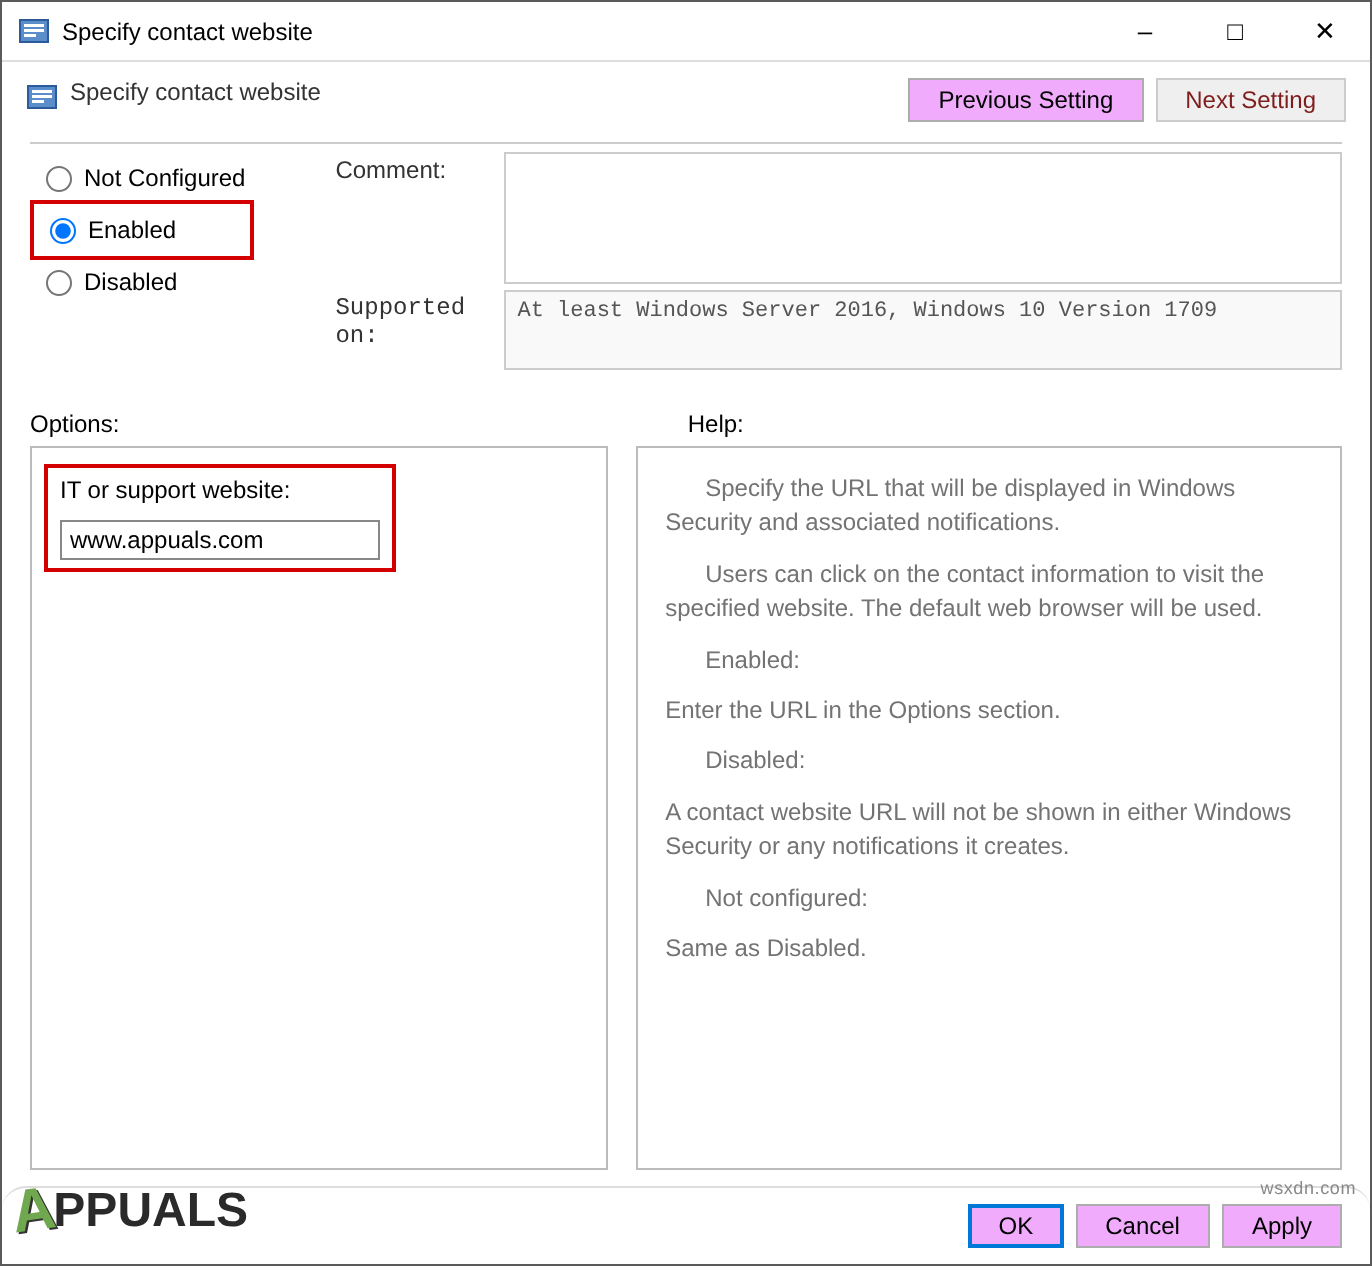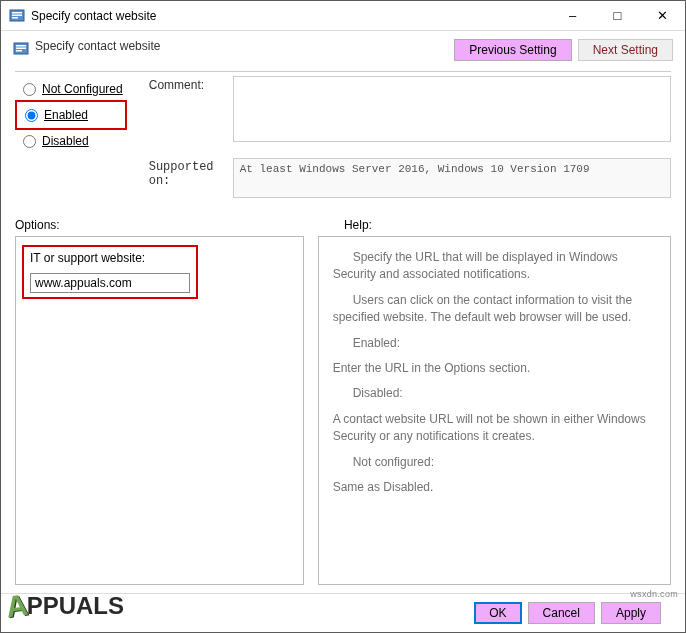--- a/index.html
+++ b/index.html
@@ -175,24 +175,25 @@
       padding: 2px 4px;
       font-size: 12px;
       width: 160px;
       margin: 4px 4px 2px 4px;
     }
     .options-inner {
       padding: 10px 8px;
     }
     .footer {
       border-top: 1px solid #ddd;
-      padding: 8px 24px;
+      padding: 8px 14px;
       display: flex;
       justify-content: flex-end;
       gap: 6px;
+      border-radius: 12px;
     }
     .footer .btn.primary {
       border: 1px solid #0078d7;
       box-shadow: 0 0 0 1px #0078d7 inset;
     }
     .watermark {
       position: absolute;
       left: 6px;
       bottom: 10px;
       font-size: 24px;
@@ -218,22 +219,20 @@
       font-size: 9px;
       color: #888;
       letter-spacing: 0.3px;
     }
     .divider { height: 1px; background: #ccc; margin: 4px 14px 0 14px; }
     .state-col {
       display: flex;
       flex-direction: column;
       gap: 0;
       padding-top: 2px;
-      margin-right: 20px;
-      text-decoration: underline;
     }
   </style>
 </head>
 <body>
 
 <div class="window">
   <div class="titlebar">
     <span class="titlebar-icon">
       <svg width="16" height="16" viewBox="0 0 16 16">
           <rect x="1" y="2" width="14" height="11" fill="#5a8dc9" stroke="#2b5b9a"></rect>
@@ -280,21 +279,21 @@
             <input type="radio" name="pstate" checked="" style="">
             <span>Enabled</span>
           </div>
         </div>
         <div class="radio-row">
           <input type="radio" name="pstate" style="">
           <span>Disabled</span>
         </div>
       </div>
 
-      <div style="flex:1; display:flex; flex-direction:column; gap:16px;">
+      <div style="flex:1; display:flex; flex-direction:column; gap:3px;margin-left:39px;">
         <div style="display:flex;">
           <div class="label-col">Comment:</div>
           <textarea class="comment-area" style=""></textarea>
         </div>
         <div style="display:flex;font-family:Liberation Mono, monospace;">
           <div class="label-col">Supported on:</div>
           <div class="supported-area">
             <span>At least Windows Server 2016, Windows 10 Version 1709</span>
           </div>
         </div>

